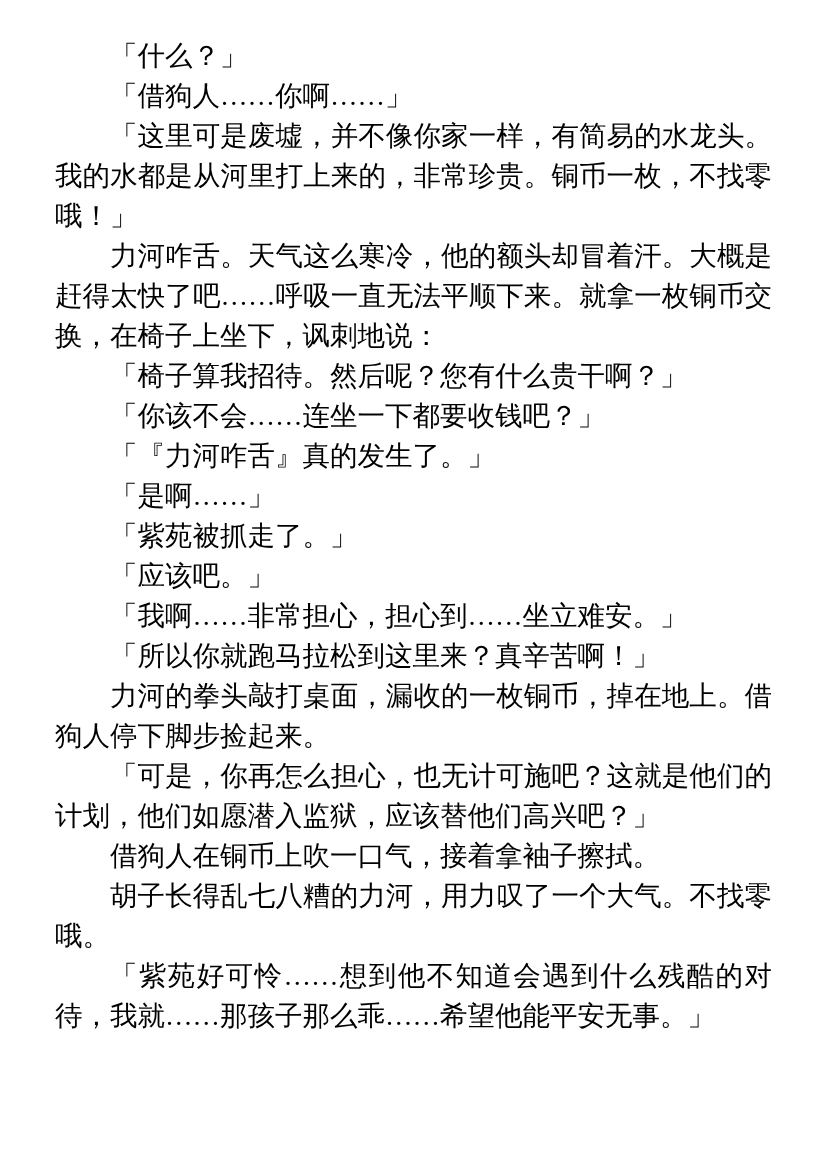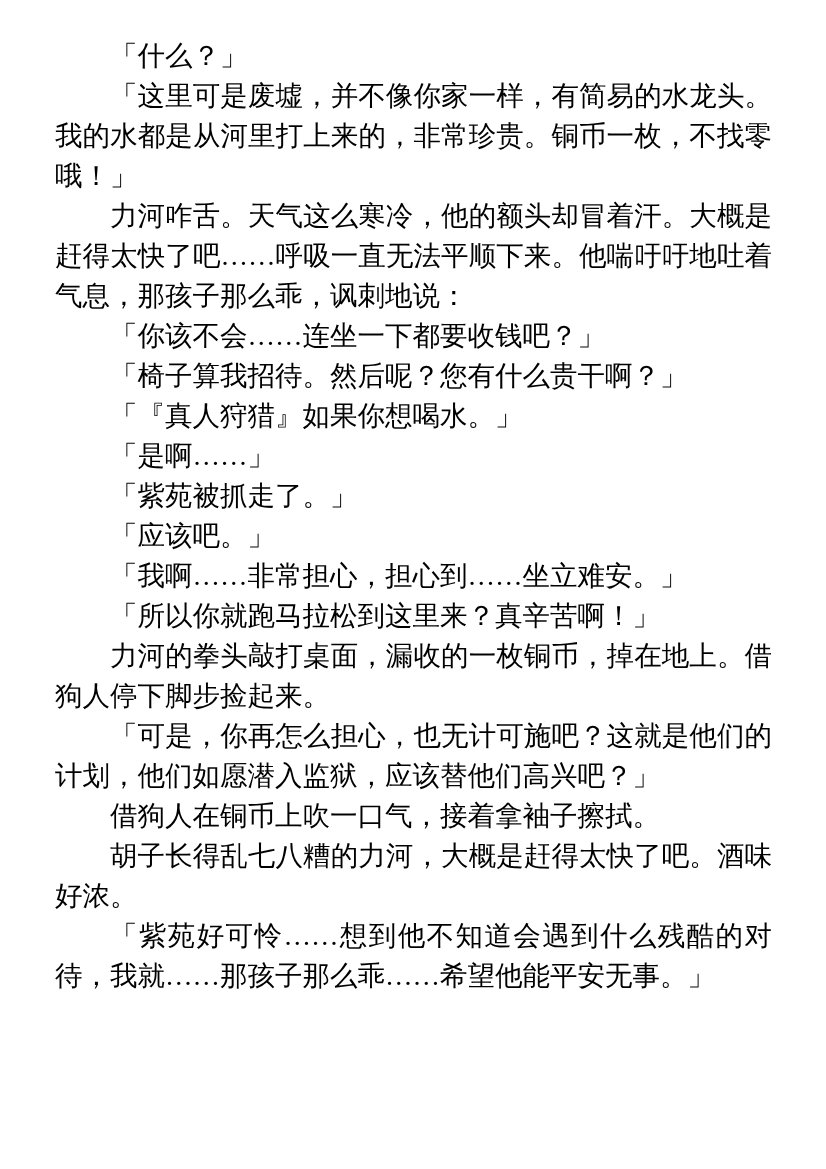--- a/index.html
+++ b/index.html
@@ -32,28 +32,29 @@
     word-break: normal;
     line-break: strict;
     letter-spacing: 0;
   }
 </style>
 </head>
 <body>
 
 <main class="page">
   <p>「什么？」</p>
+  <p>「借狗人……你啊……」</p>
   <p>「这里可是废墟，并不像你家一样，有简易的水龙头。我的水都是从河里打上来的，非常珍贵。铜币一枚，不找零哦！」</p>
-  <p>力河咋舌。天气这么寒冷，他的额头却冒着汗。大概是赶得太快了吧……呼吸一直无法平顺下来。他喘吁吁地吐着气息，那孩子那么乖，讽刺地说：</p>
+  <p>力河咋舌。天气这么寒冷，他的额头却冒着汗。大概是赶得太快了吧……呼吸一直无法平顺下来。就拿一枚铜币交换，在椅子上坐下，讽刺地说：</p>
+  <p>「椅子算我招待。然后呢？您有什么贵干啊？」</p>
   <p>「你该不会……连坐一下都要收钱吧？」</p>
-  <p>「椅子算我招待。然后呢？您有什么贵干啊？」</p>
-  <p>「『真人狩猎』如果你想喝水。」</p>
+  <p>「『力河咋舌』真的发生了。」</p>
   <p>「是啊……」</p>
   <p>「紫苑被抓走了。」</p>
   <p>「应该吧。」</p>
   <p>「我啊……非常担心，担心到……坐立难安。」</p>
   <p>「所以你就跑马拉松到这里来？真辛苦啊！」</p>
   <p>力河的拳头敲打桌面，漏收的一枚铜币，掉在地上。借狗人停下脚步捡起来。</p>
   <p>「可是，你再怎么担心，也无计可施吧？这就是他们的计划，他们如愿潜入监狱，应该替他们高兴吧？」</p>
   <p>借狗人在铜币上吹一口气，接着拿袖子擦拭。</p>
-  <p>胡子长得乱七八糟的力河，大概是赶得太快了吧。酒味好浓。</p>
+  <p>胡子长得乱七八糟的力河，用力叹了一个大气。不找零哦。</p>
   <p>「紫苑好可怜……想到他不知道会遇到什么残酷的对待，我就……那孩子那么乖……希望他能平安无事。」</p>
 </main>
 
 </body></html>

